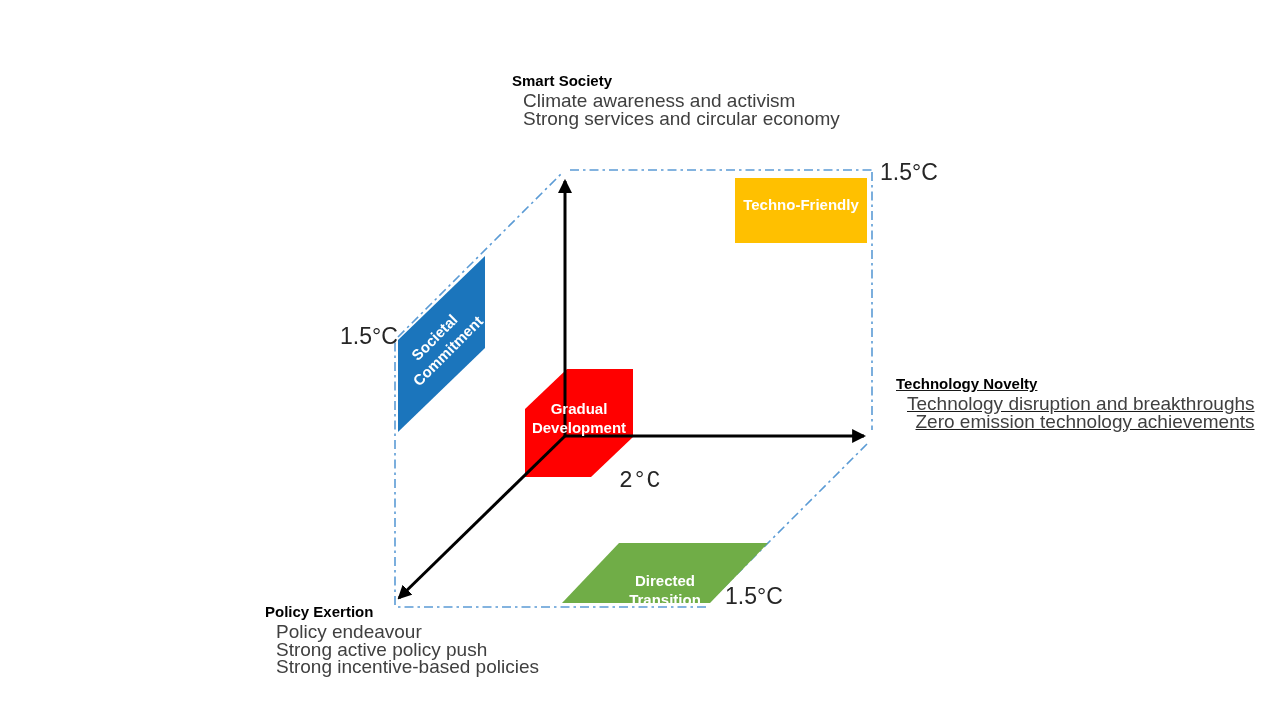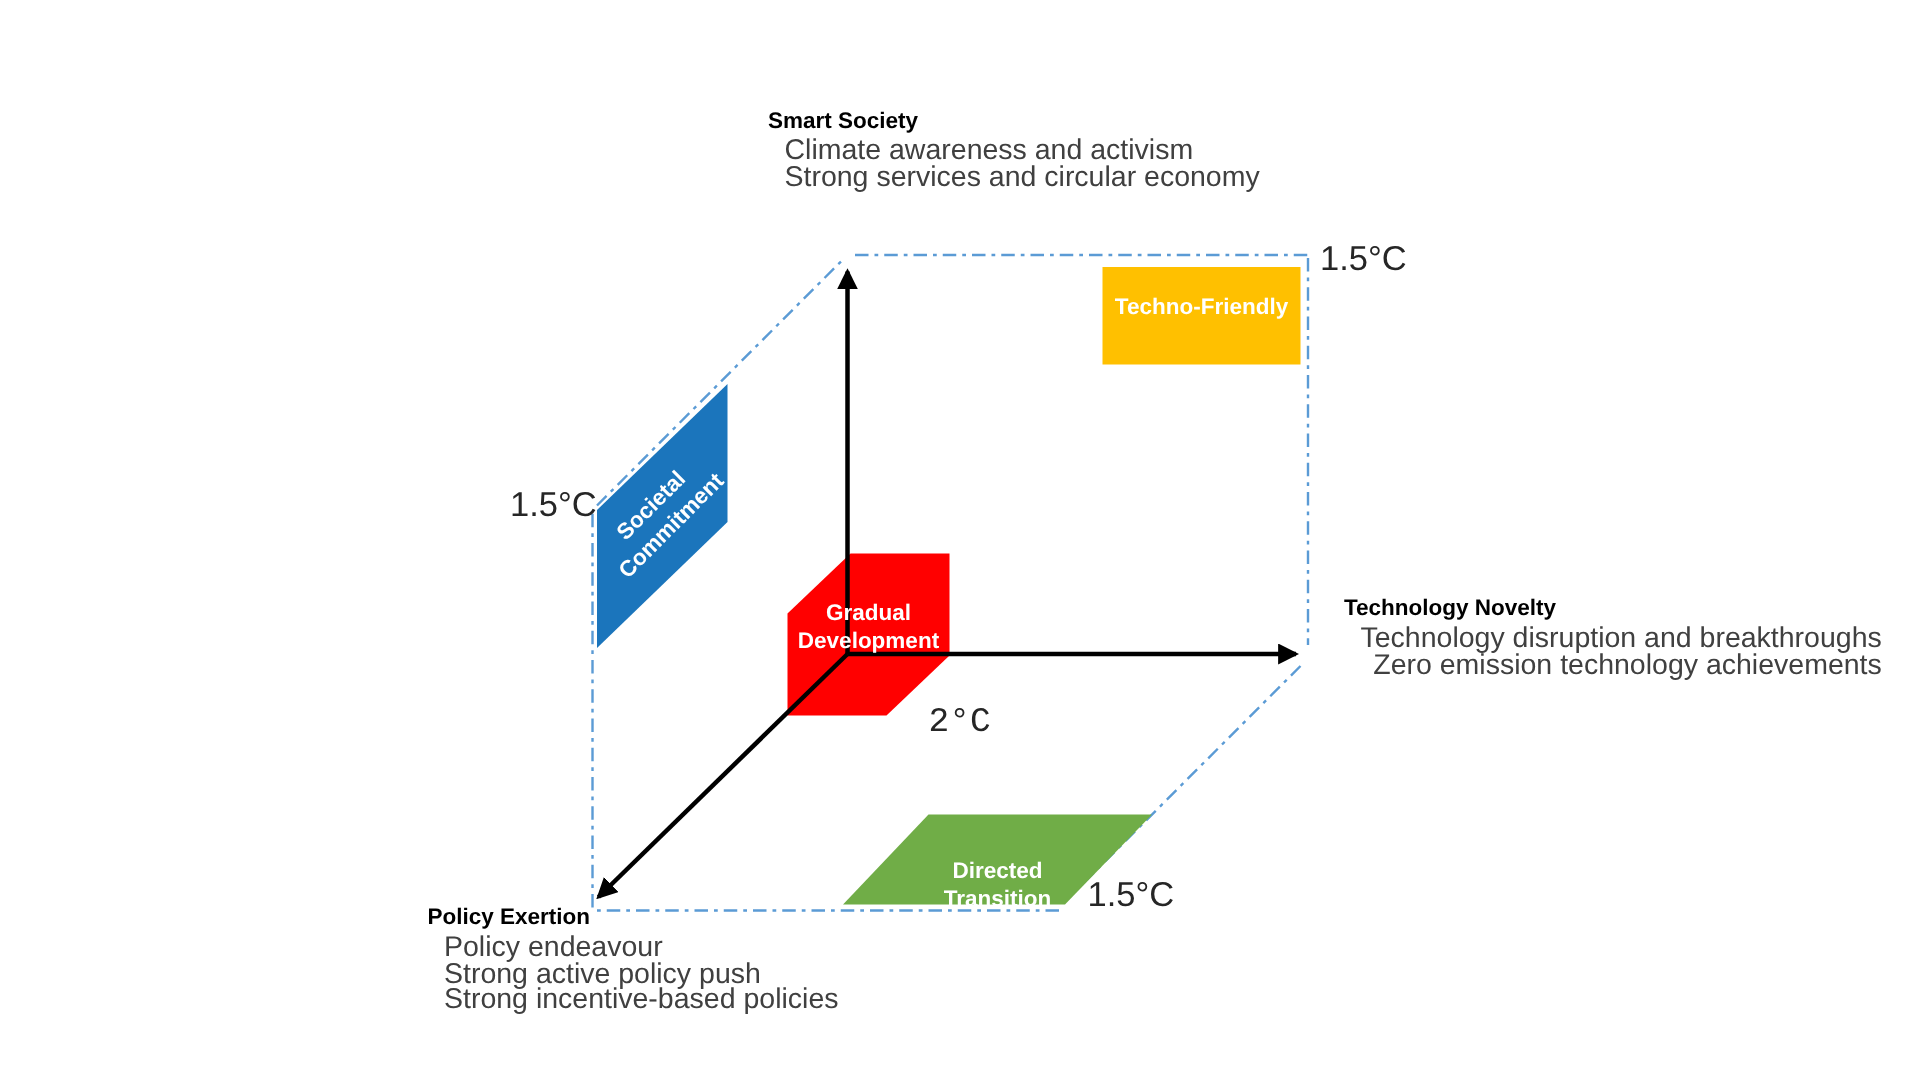--- a/index.html
+++ b/index.html
@@ -56,29 +56,29 @@
   </svg>
 
   <div class="axis-block" style="left:512px;top:72px;">
     <div class="axis-title">Smart Society</div>
     <div style="margin-top:3px;">
       <div class="axis-sub">Climate awareness and activism</div>
       <div class="axis-sub">Strong services and circular economy</div>
     </div>
   </div>
 
-  <div class="axis-block" style="left:896px;top:397px;">
+  <div class="axis-block" style="left:896px;top:375px;text-decoration:underline;">
     <div class="axis-title">Technology Novelty</div>
     <div style="margin-top:3px;text-align:right;">
       <div class="axis-sub">Technology disruption and breakthroughs</div>
       <div class="axis-sub">Zero emission technology achievements</div>
     </div>
   </div>
 
-  <div class="axis-block" style="left:265px;top:603px;margin-left:20px;">
+  <div class="axis-block" style="left:265px;top:603px;">
     <div class="axis-title">Policy Exertion</div>
     <div style="margin-top:3px;">
       <div class="axis-sub">Policy endeavour</div>
       <div class="axis-sub">Strong active policy push</div>
       <div class="axis-sub">Strong incentive-based policies</div>
     </div>
   </div>
 
   <div class="temp" style="left:880px;top:159px;">1.5°C</div>
   <div class="temp" style="left:340px;top:323px;">1.5°C</div>

